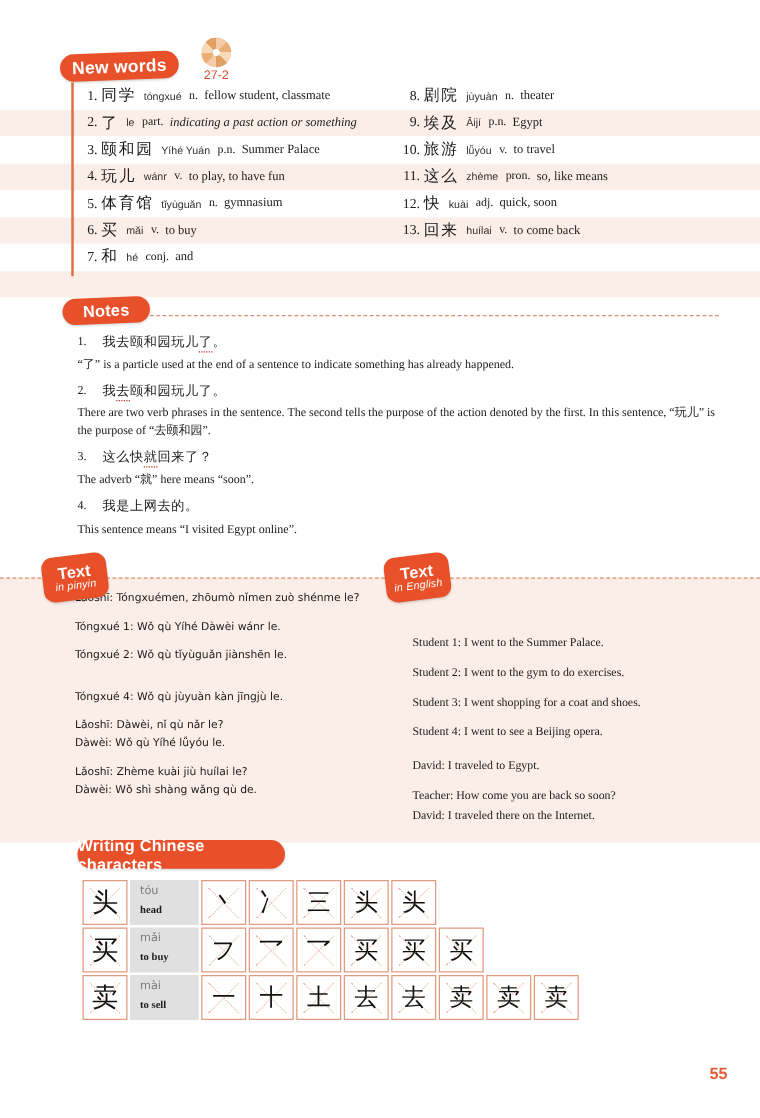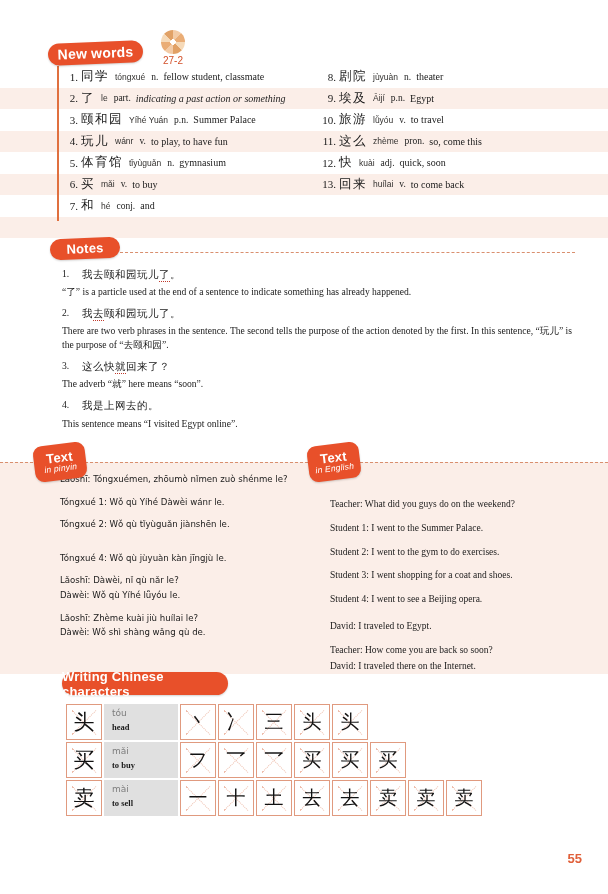--- a/index.html
+++ b/index.html
@@ -251,21 +251,21 @@
     width: 100%; height: 0;
     border-top: 1px dotted #eebfae;
     transform-origin: center;
   }
   .cell::before { transform: rotate(45deg); }
   .cell::after  { transform: rotate(-45deg); }
   .cell .glyph { position: relative; z-index: 2; }
   .cell.stroke .glyph { font-size: 19px; }
 
   .meta {
-    width: 74px; height: 36px;
+    width: 55px; height: 36px;
     background: #e0e0e0;
     margin-right: 2px;
     box-sizing: border-box;
     padding: 3px 0 0 8px;
   }
   .meta .mpy {
     font-family: "DejaVu Sans", sans-serif;
     font-size: 9px;
     color: #7d7d7d;
     line-height: 1.5;
@@ -385,21 +385,21 @@
           <span class="vhanzi">旅游</span>
           <span class="vpinyin">lǚyóu</span>
           <span class="vpos">v.</span>
           <span class="vdef">to travel</span>
         </div>
         <div class="vrow">
           <span class="vnum">11.</span>
           <span class="vhanzi">这么</span>
           <span class="vpinyin">zhème</span>
           <span class="vpos">pron.</span>
-          <span class="vdef">so, come this</span>
+          <span class="vdef">so, like means</span>
         </div>
         <div class="vrow">
           <span class="vnum">12.</span>
           <span class="vhanzi">快</span>
           <span class="vpinyin">kuài</span>
           <span class="vpos">adj.</span>
           <span class="vdef">quick, soon</span>
         </div>
         <div class="vrow">
           <span class="vnum">13.</span>
@@ -470,21 +470,20 @@
   <div class="dlg-line">Lǎoshī: Dàwèi, nǐ qù nǎr le?</div>
   <div class="dlg-gap-sm"></div>
   <div class="dlg-line">Dàwèi: Wǒ qù Yíhé lǚyóu le.</div>
   <div class="dlg-gap"></div>
   <div class="dlg-line">Lǎoshī: Zhème kuài jiù huílai le?</div>
   <div class="dlg-gap-sm"></div>
   <div class="dlg-line">Dàwèi: Wǒ shì shàng wǎng qù de.</div>
 </div>
 
 <div class="dlg-col" id="dlg-english">
-  <div class="dlg-line">Teacher: What did you guys do on the weekend?</div>
   <div class="dlg-gap"></div>
   <div class="dlg-line">Student 1: I went to the Summer Palace.</div>
   <div class="dlg-gap"></div>
   <div class="dlg-line">Student 2: I went to the gym to do exercises.</div>
   <div class="dlg-gap"></div>
   <div class="dlg-line">Student 3: I went shopping for a coat and shoes.</div>
   <div class="dlg-gap"></div>
   <div class="dlg-line">Student 4: I went to see a Beijing opera.</div>
   <div class="dlg-gap"></div>
   <div class="dlg-gap-sm"></div>

